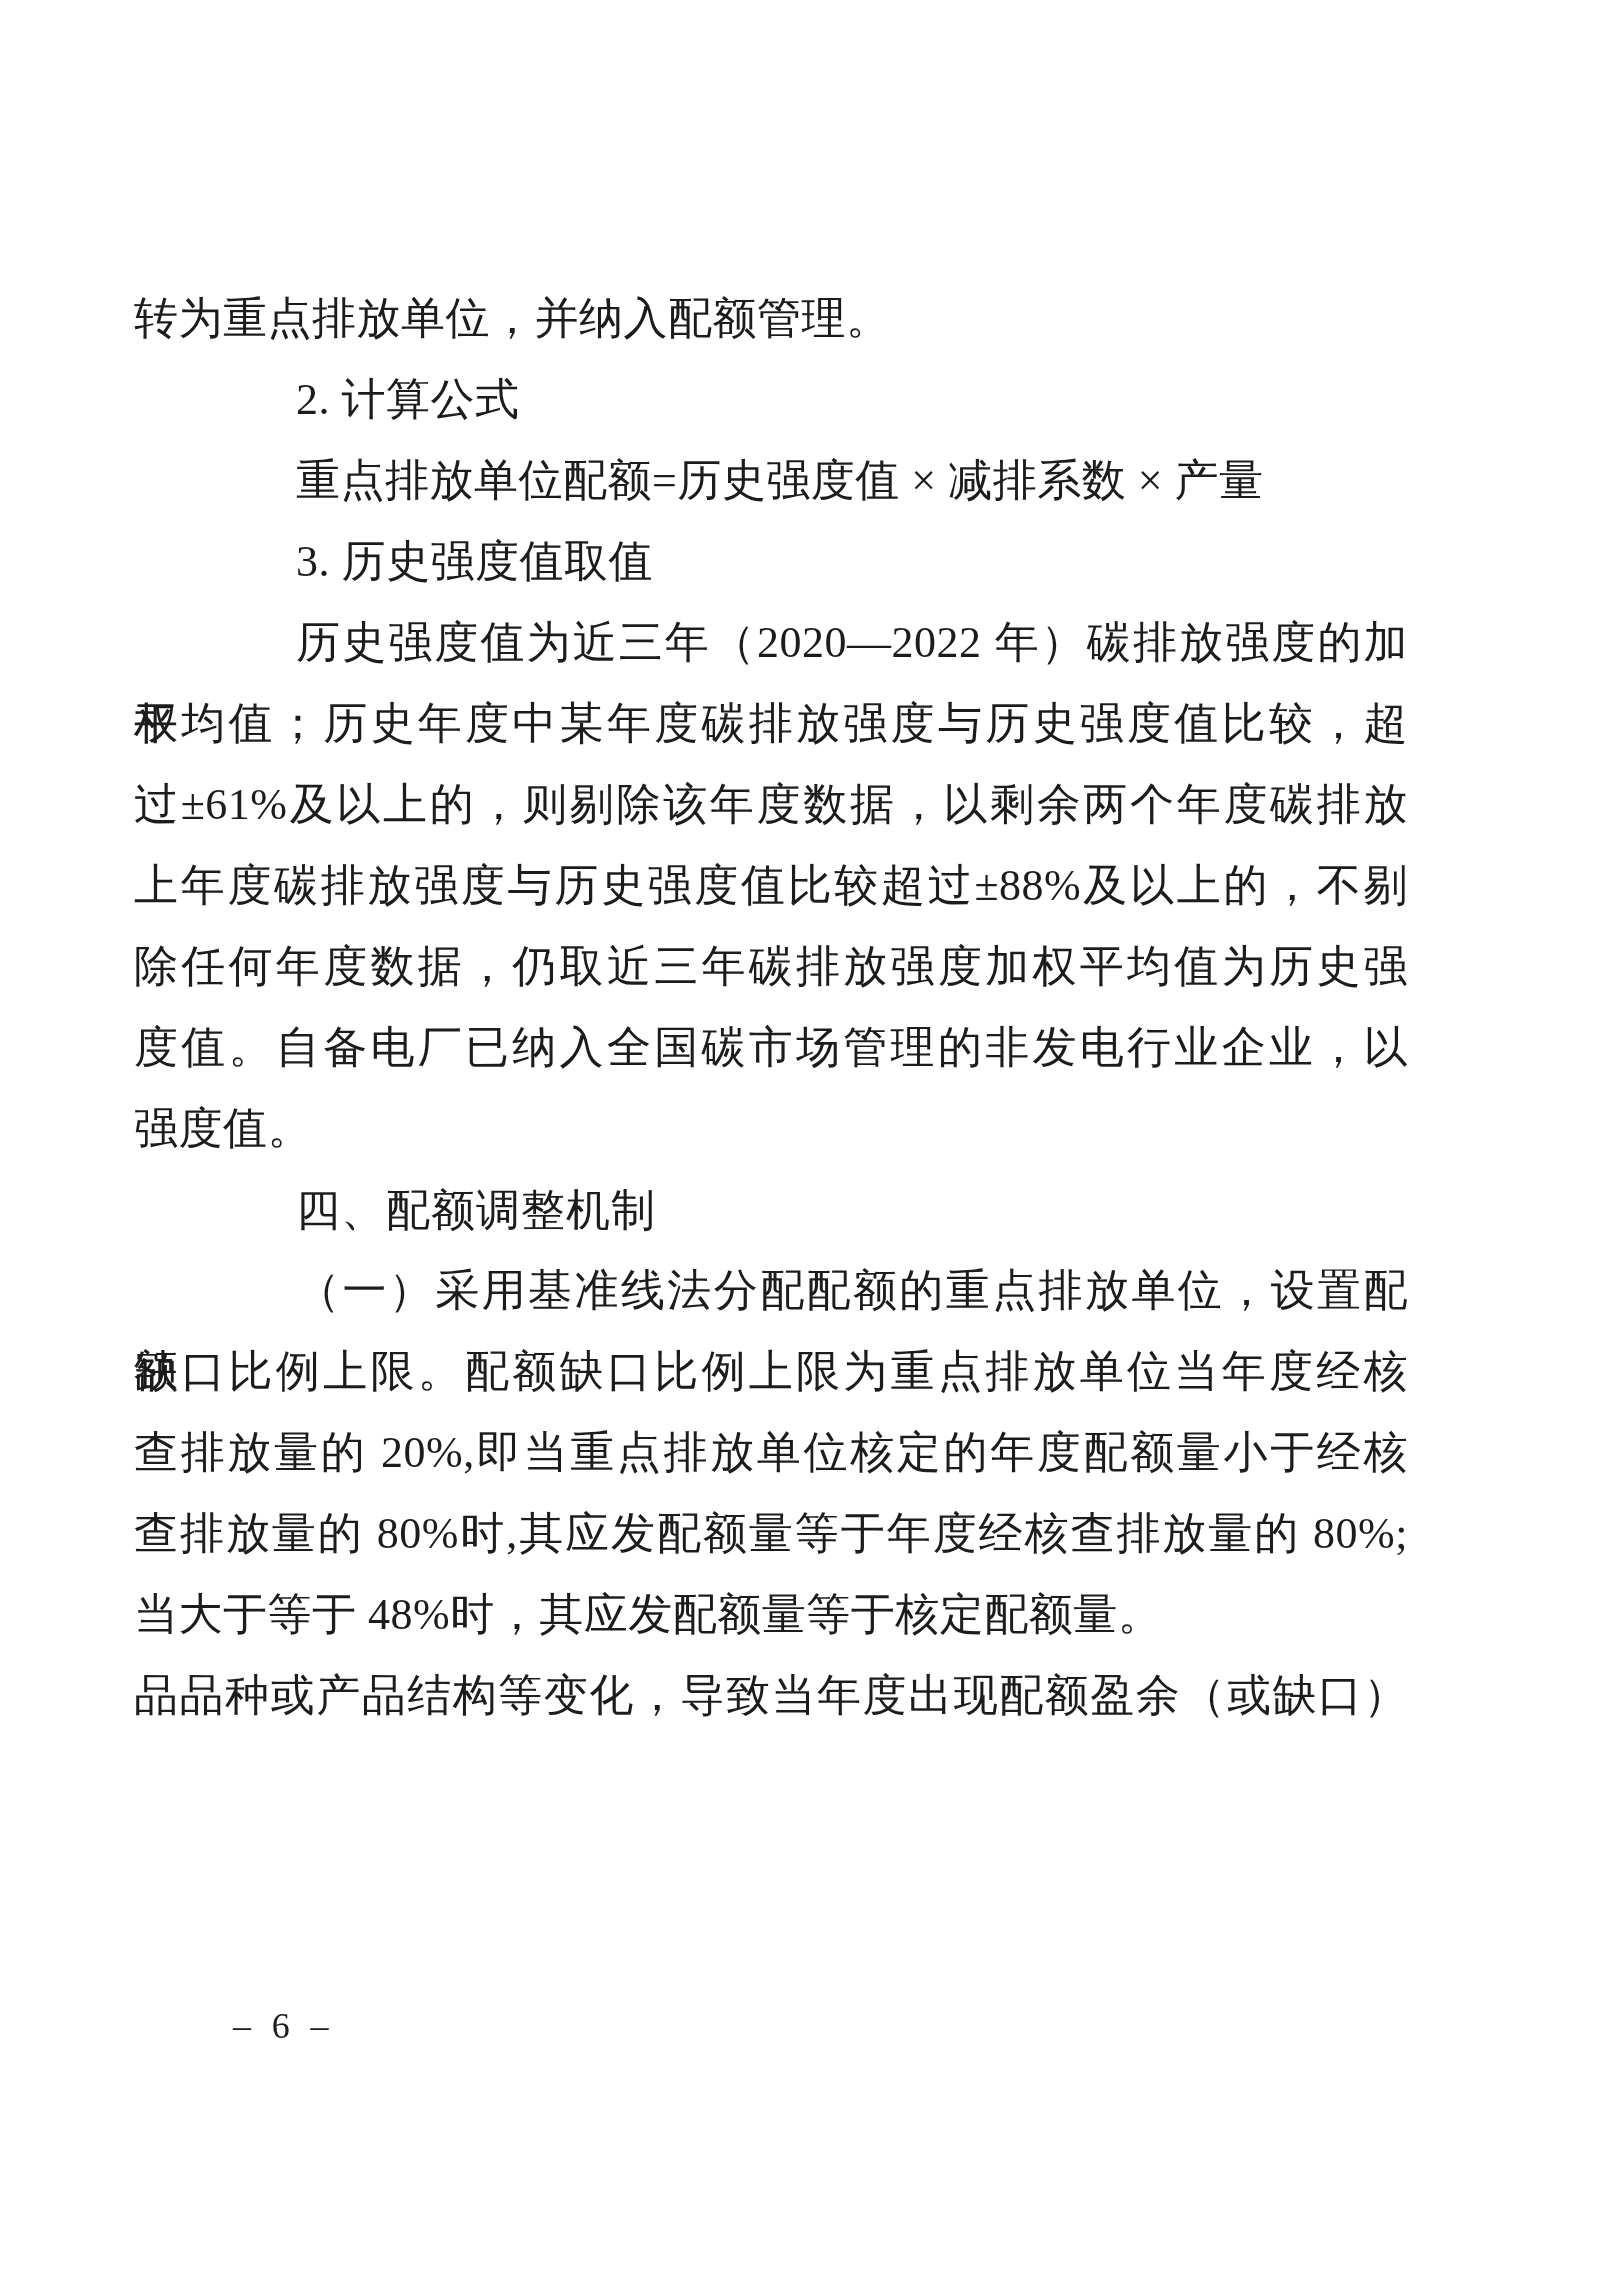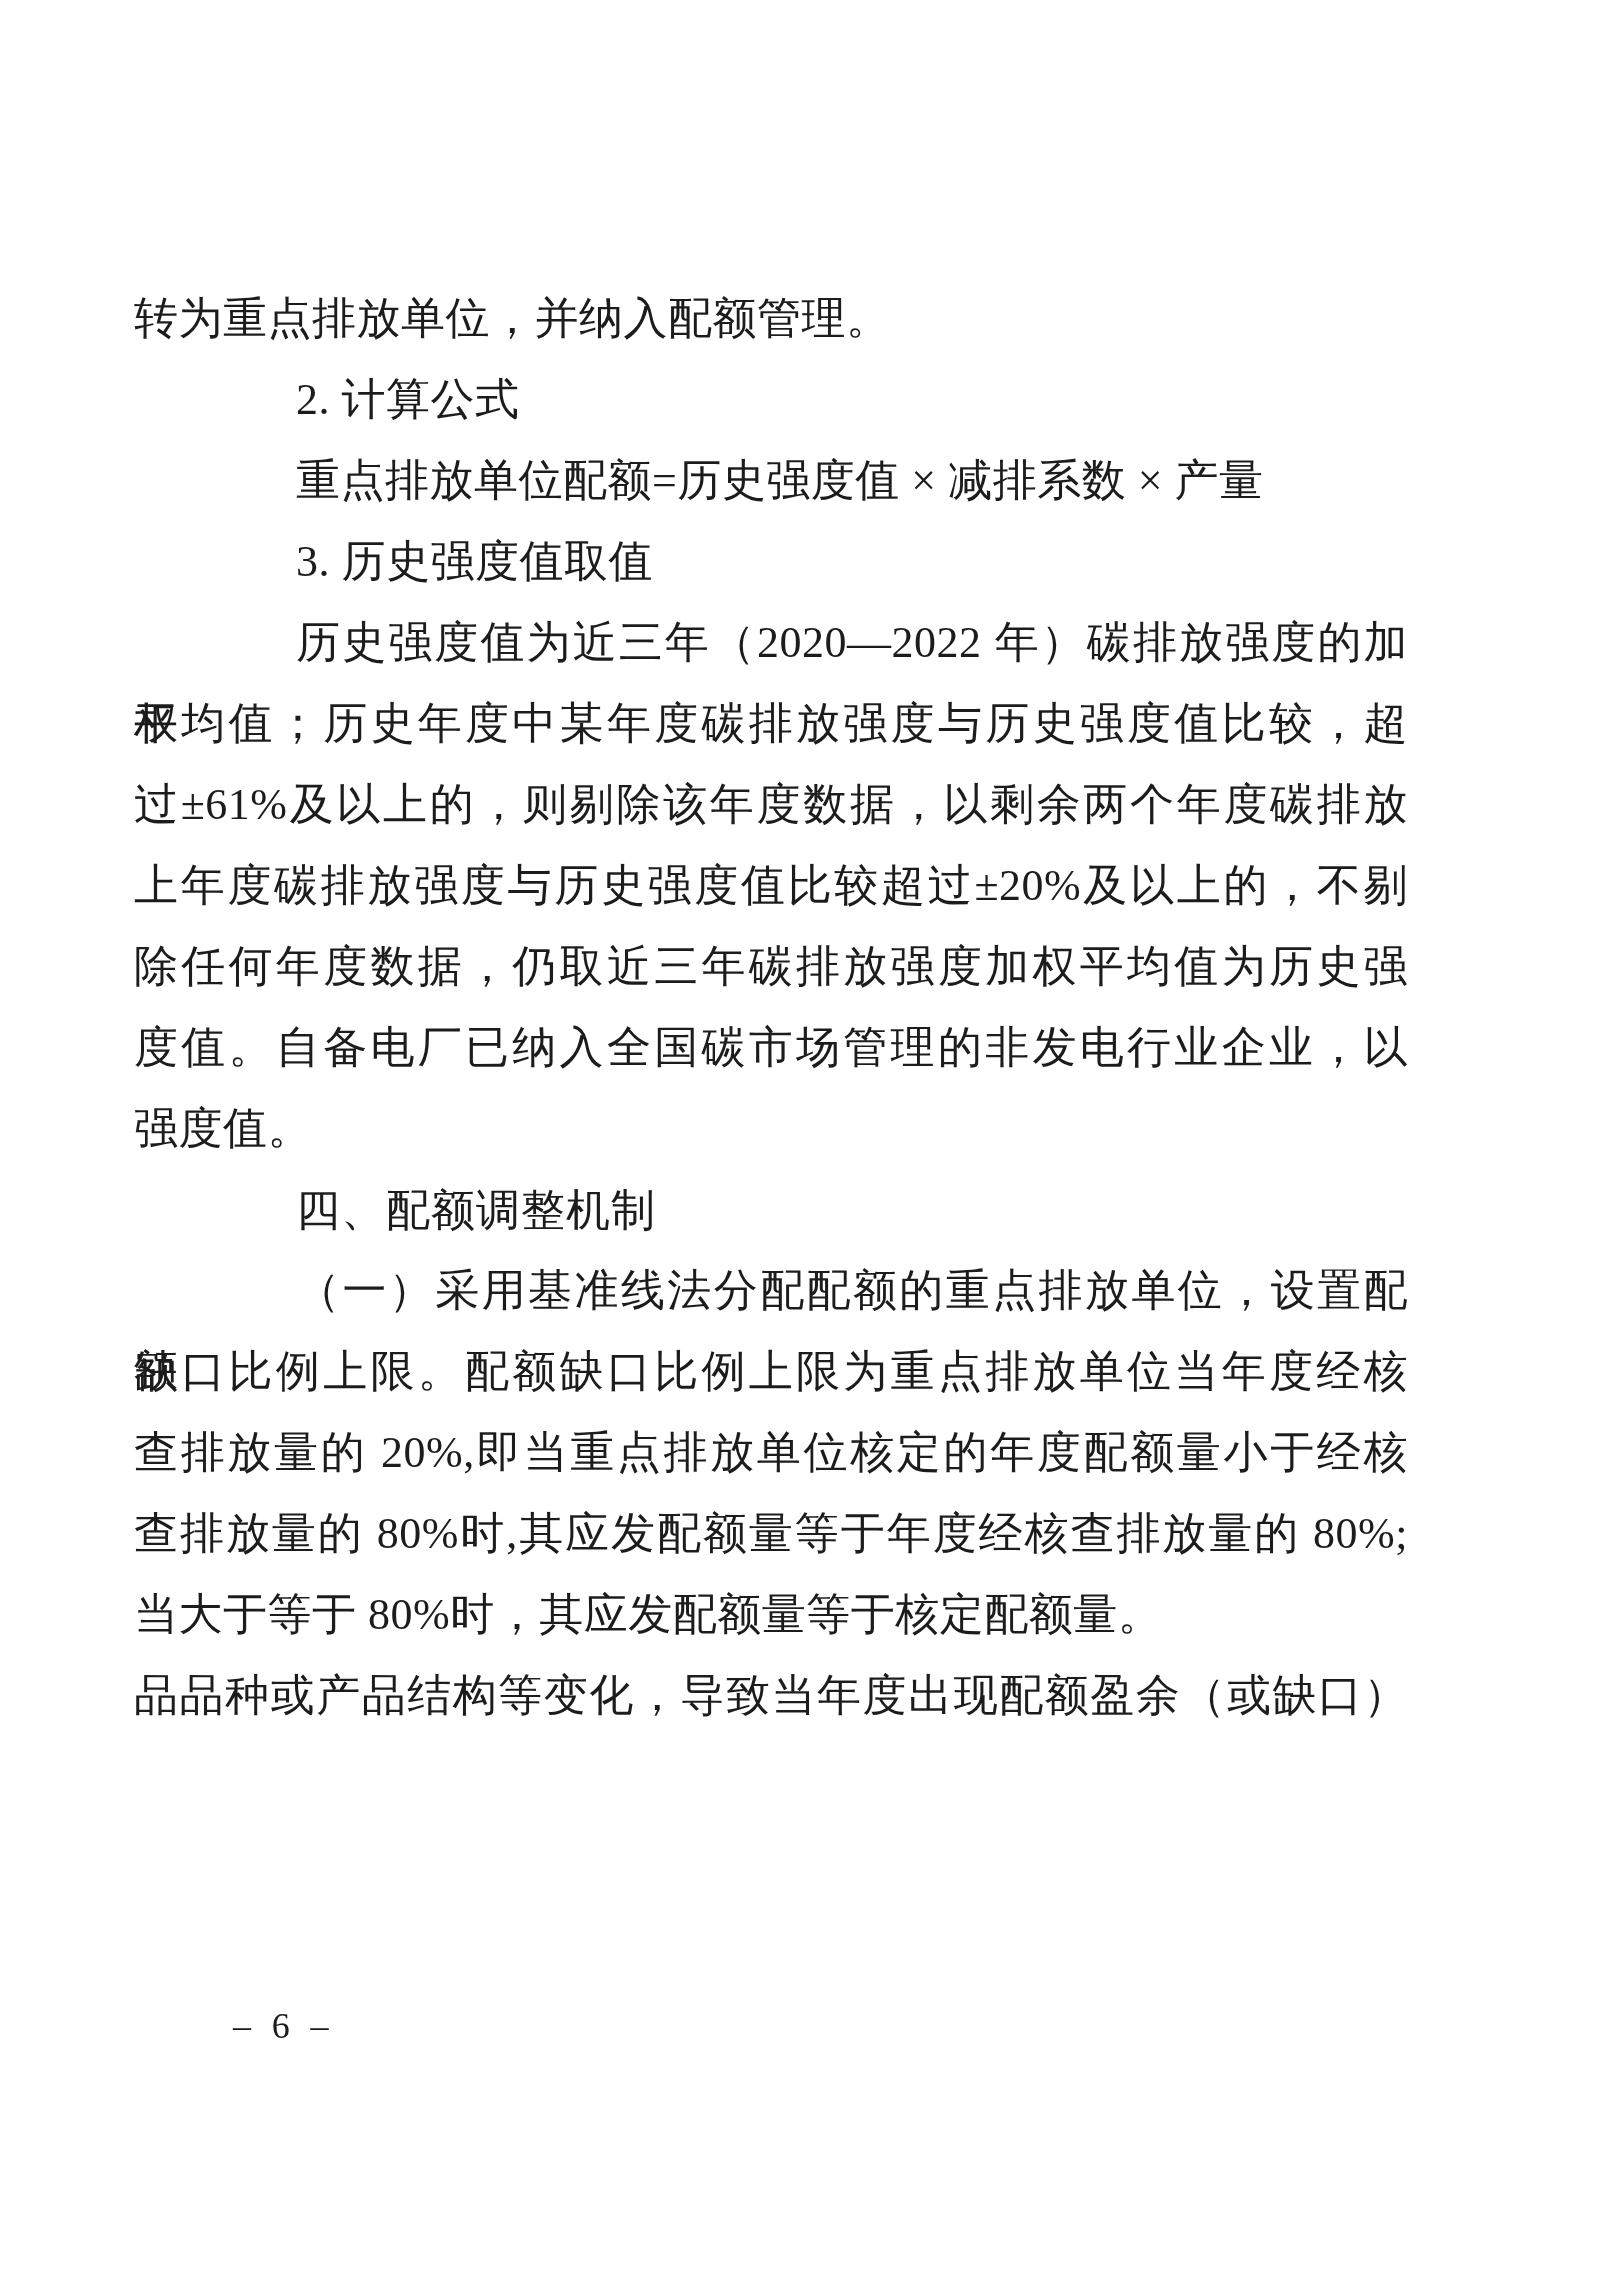--- a/index.html
+++ b/index.html
@@ -64,27 +64,27 @@
 
 <div class="page">
   <div class="body-block">
       <div class="line">转为重点排放单位，并纳入配额管理。</div>
       <div class="line indent">2. 计算公式</div>
       <div class="line indent">重点排放单位配额=历史强度值 × 减排系数 × 产量</div>
       <div class="line indent">3. 历史强度值取值</div>
       <div class="line j indent">历史强度值为近三年（2020—2022 年）碳排放强度的加权</div>
       <div class="line j">平均值；历史年度中某年度碳排放强度与历史强度值比较，超</div>
       <div class="line j">过±61%及以上的，则剔除该年度数据，以剩余两个年度碳排放</div>
-      <div class="line j">上年度碳排放强度与历史强度值比较超过±20%及以上的，不剔</div>
+      <div class="line j">上年度碳排放强度与历史强度值比较超过±88%及以上的，不剔</div>
       <div class="line j">除任何年度数据，仍取近三年碳排放强度加权平均值为历史强</div>
       <div class="line j">度值。自备电厂已纳入全国碳市场管理的非发电行业企业，以</div>
       <div class="line">强度值。</div>
       <div class="line indent bold">四、配额调整机制</div>
       <div class="line j indent">（一）采用基准线法分配配额的重点排放单位，设置配额</div>
       <div class="line j">缺口比例上限。配额缺口比例上限为重点排放单位当年度经核</div>
       <div class="line j">查排放量的 20%,即当重点排放单位核定的年度配额量小于经核</div>
       <div class="line j">查排放量的 80%时,其应发配额量等于年度经核查排放量的 80%;</div>
-      <div class="line">当大于等于 80%时，其应发配额量等于核定配额量。</div>
+      <div class="line">当大于等于 48%时，其应发配额量等于核定配额量。</div>
       <div class="line j">品品种或产品结构等变化，导致当年度出现配额盈余（或缺口）</div>
     </div>
   <div class="page-number">– 6 –</div>
 </div>
 
 
 </body></html>

